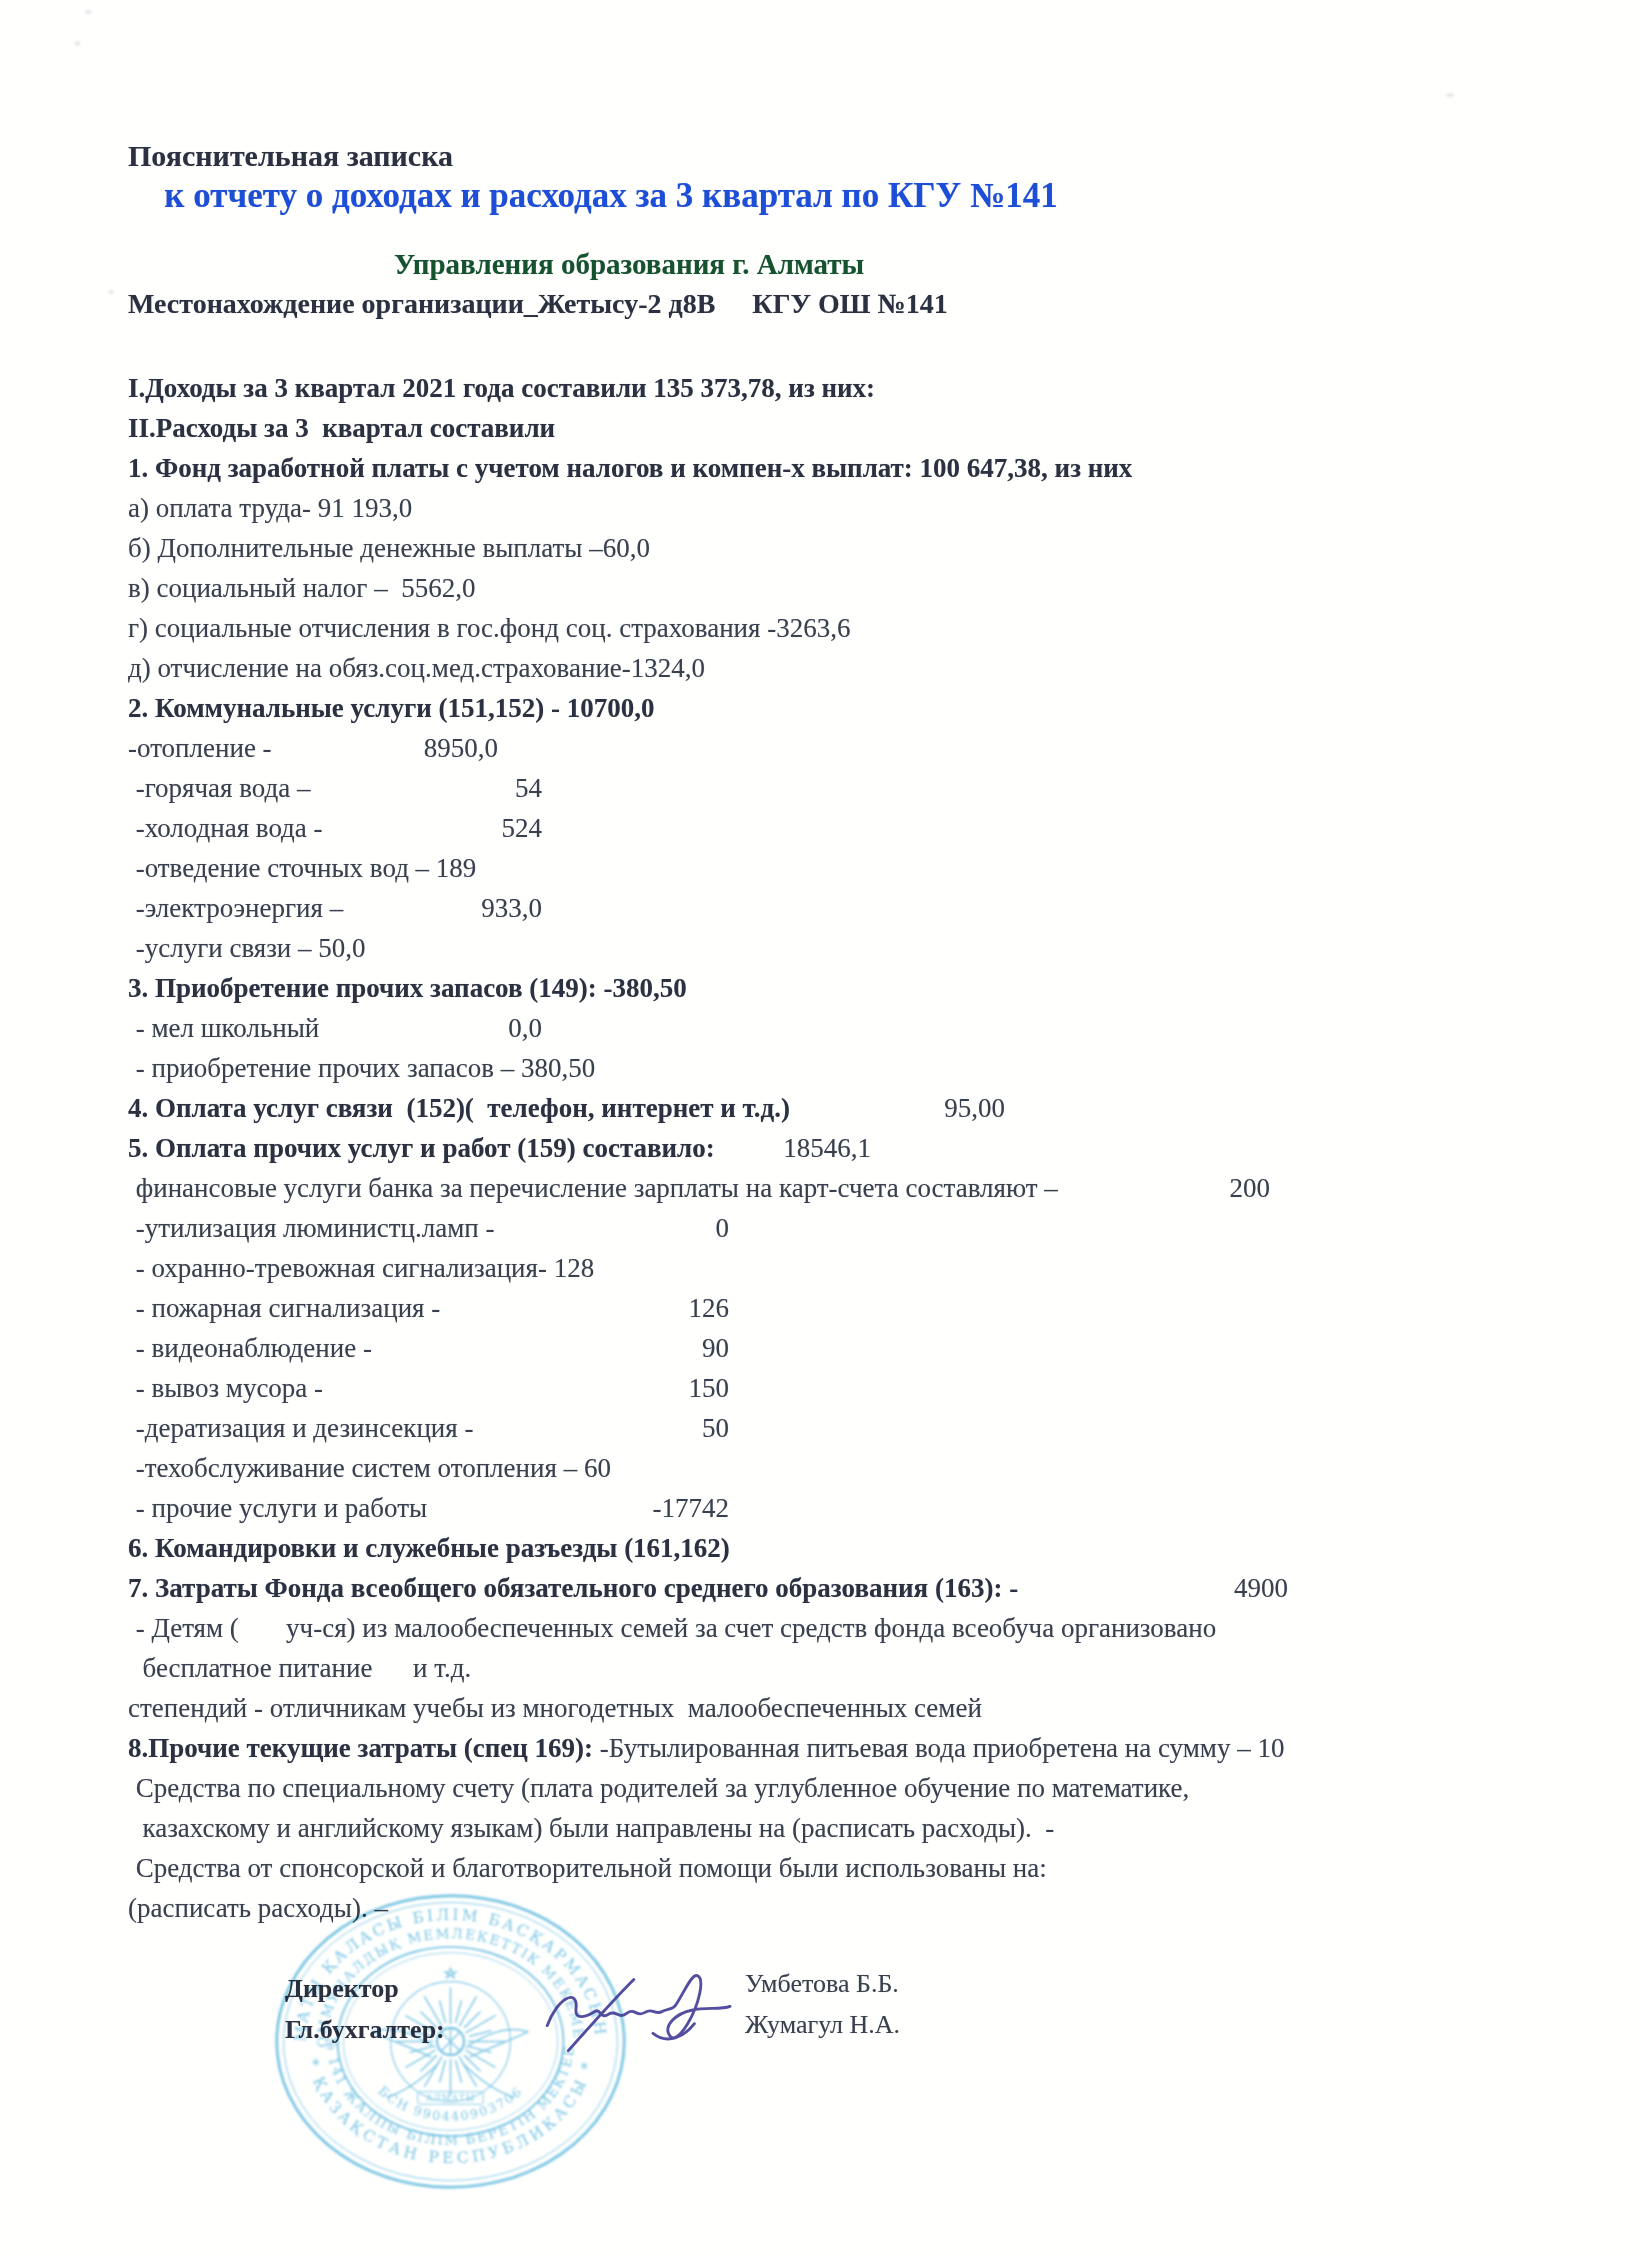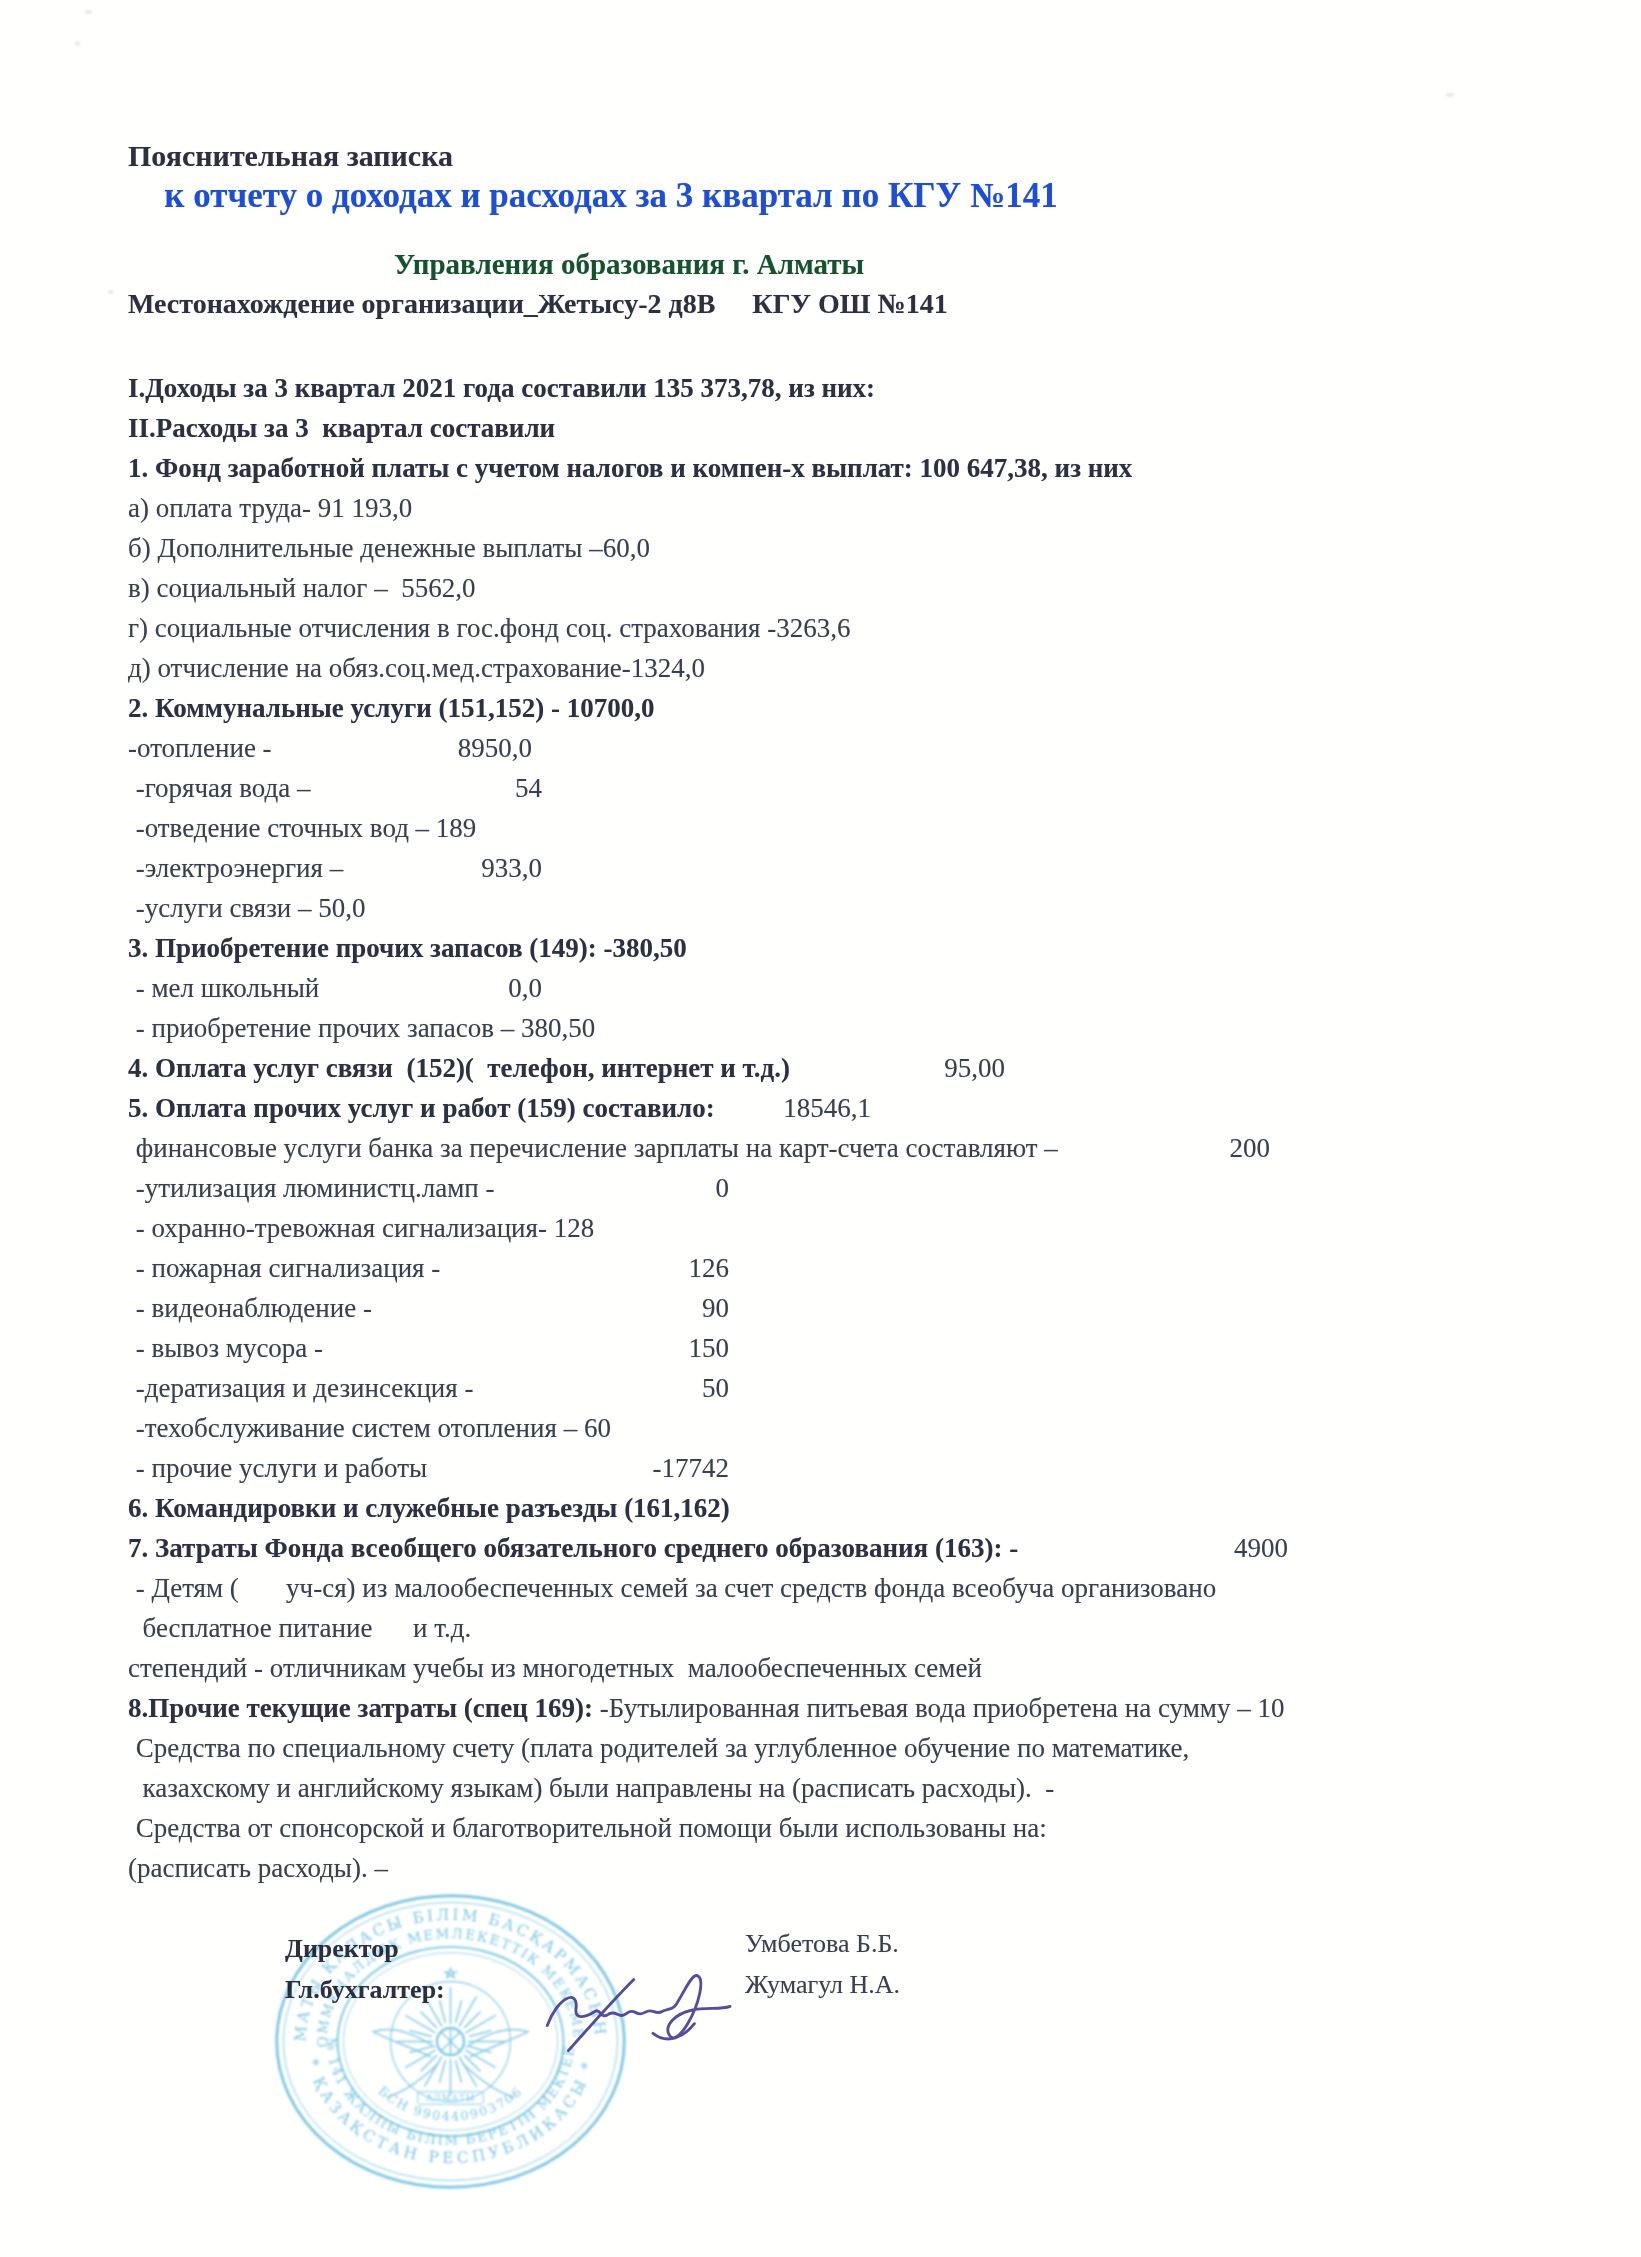--- a/index.html
+++ b/index.html
@@ -73,22 +73,23 @@
     <div class="body-block">
       <div class="line b">I.Доходы за 3 квартал 2021 года составили 135 373,78, из них:</div>
       <div class="line b">II.Расходы за 3  квартал составили</div>
       <div class="line b">1. Фонд заработной платы с учетом налогов и компен-х выплат: 100 647,38, из них</div>
       <div class="line">а) оплата труда- 91 193,0</div>
       <div class="line">б) Дополнительные денежные выплаты –60,0</div>
       <div class="line">в) социальный налог –  5562,0</div>
       <div class="line">г) социальные отчисления в гос.фонд соц. страхования -3263,6</div>
       <div class="line">д) отчисление на обяз.соц.мед.страхование-1324,0</div>
       <div class="line b">2. Коммунальные услуги (151,152) - 10700,0</div>
-      <div class="line"><span>-отопление -</span><span class="val" style="right:983px;margin-left:18px;">8950,0</span></div>
+      <div class="line"><span>-отопление -</span><span class="val" style="right:1017px;margin-left:18px;">8950,0</span></div>
       <div class="line ind1"><span>-горячая вода –</span><span class="val" style="right:973px;">54</span></div>
+      <div class="line ind1"><span>-холодная вода -</span><span class="val" style="right:973px;">524</span></div>
       <div class="line ind1">-отведение сточных вод – 189</div>
       <div class="line ind1"><span>-электроэнергия –</span><span class="val" style="right:973px;">933,0</span></div>
       <div class="line ind1">-услуги связи – 50,0</div>
       <div class="line b">3. Приобретение прочих запасов (149): -380,50</div>
       <div class="line ind1"><span>- мел школьный</span><span class="val" style="right:973px;">0,0</span></div>
       <div class="line ind1">- приобретение прочих запасов – 380,50</div>
       <div class="line b"><span>4. Оплата услуг связи  (152)(  телефон, интернет и т.д.)</span><span class="val" style="right:510px;">95,00</span></div>
       <div class="line b"><span>5. Оплата прочих услуг и работ (159) составило:</span><span class="val" style="right:644px;">18546,1</span></div>
       <div class="line ind1"><span>финансовые услуги банка за перечисление зарплаты на карт-счета составляют –</span><span class="val" style="right:245px;">200</span></div>
       <div class="line ind1"><span>-утилизация люминистц.ламп -</span><span class="val" style="right:786px;">0</span></div>

